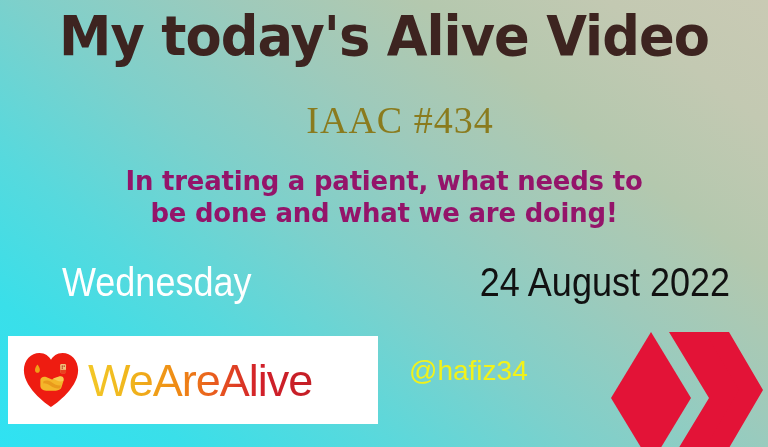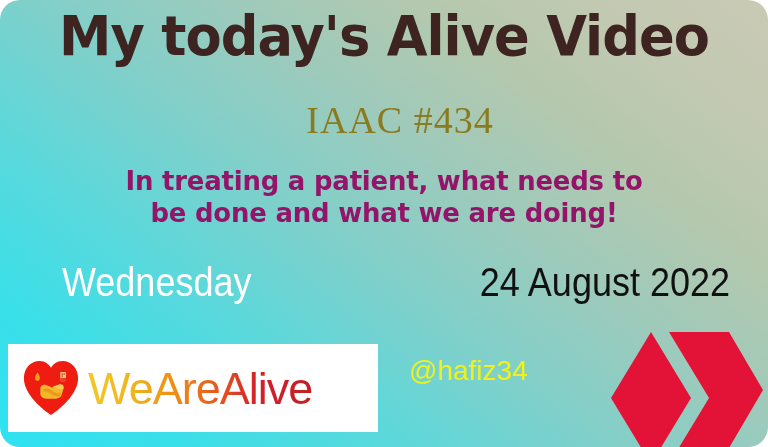--- a/index.html
+++ b/index.html
@@ -17,21 +17,20 @@
     background:
       linear-gradient(38deg,
         #2fe2f2 0%,
         #3adfe9 14%,
         #57d9dd 28%,
         #7ed0cb 44%,
         #9ecabb 60%,
         #b4c8ae 74%,
         #c3c9b2 88%,
         #c9cab4 100%);
-    border-radius: 20px;
   }
 
   
   .title {
     position: absolute;
     top: 8px;
     left: 0;
     width: 768px;
     text-align: center;
     color: #3d2420;
@@ -103,21 +102,21 @@
     line-height: 1;
     transform: scaleX(0.9);
     transform-origin: 100% 50%;
     white-space: nowrap;
   }
 
   
   .alive-card {
     position: absolute;
     left: 8px;
-    top: 344px;
+    top: 336px;
     width: 370px;
     height: 88px;
     background: #ffffff;
     display: flex;
     align-items: center;
     overflow: hidden;
   }
   .alive-heart {
     width: 62px;
     height: 62px;

